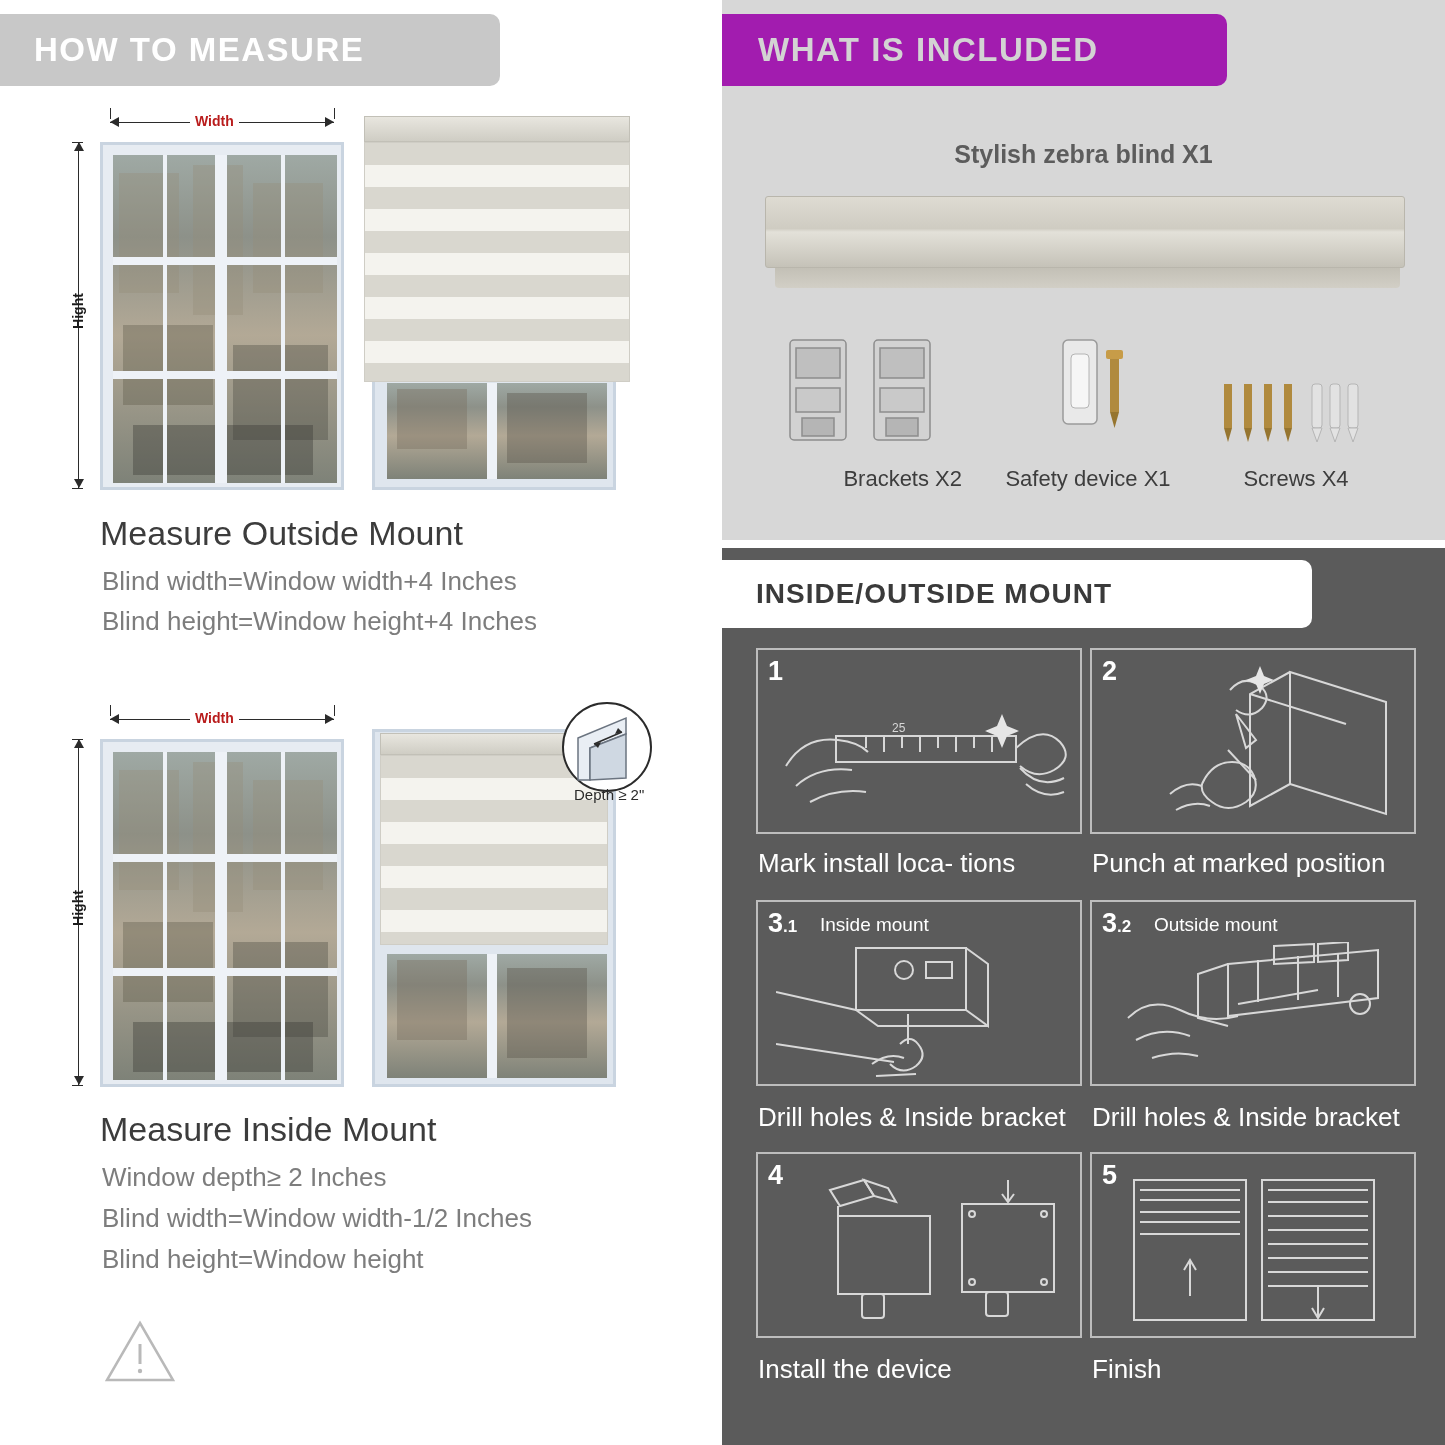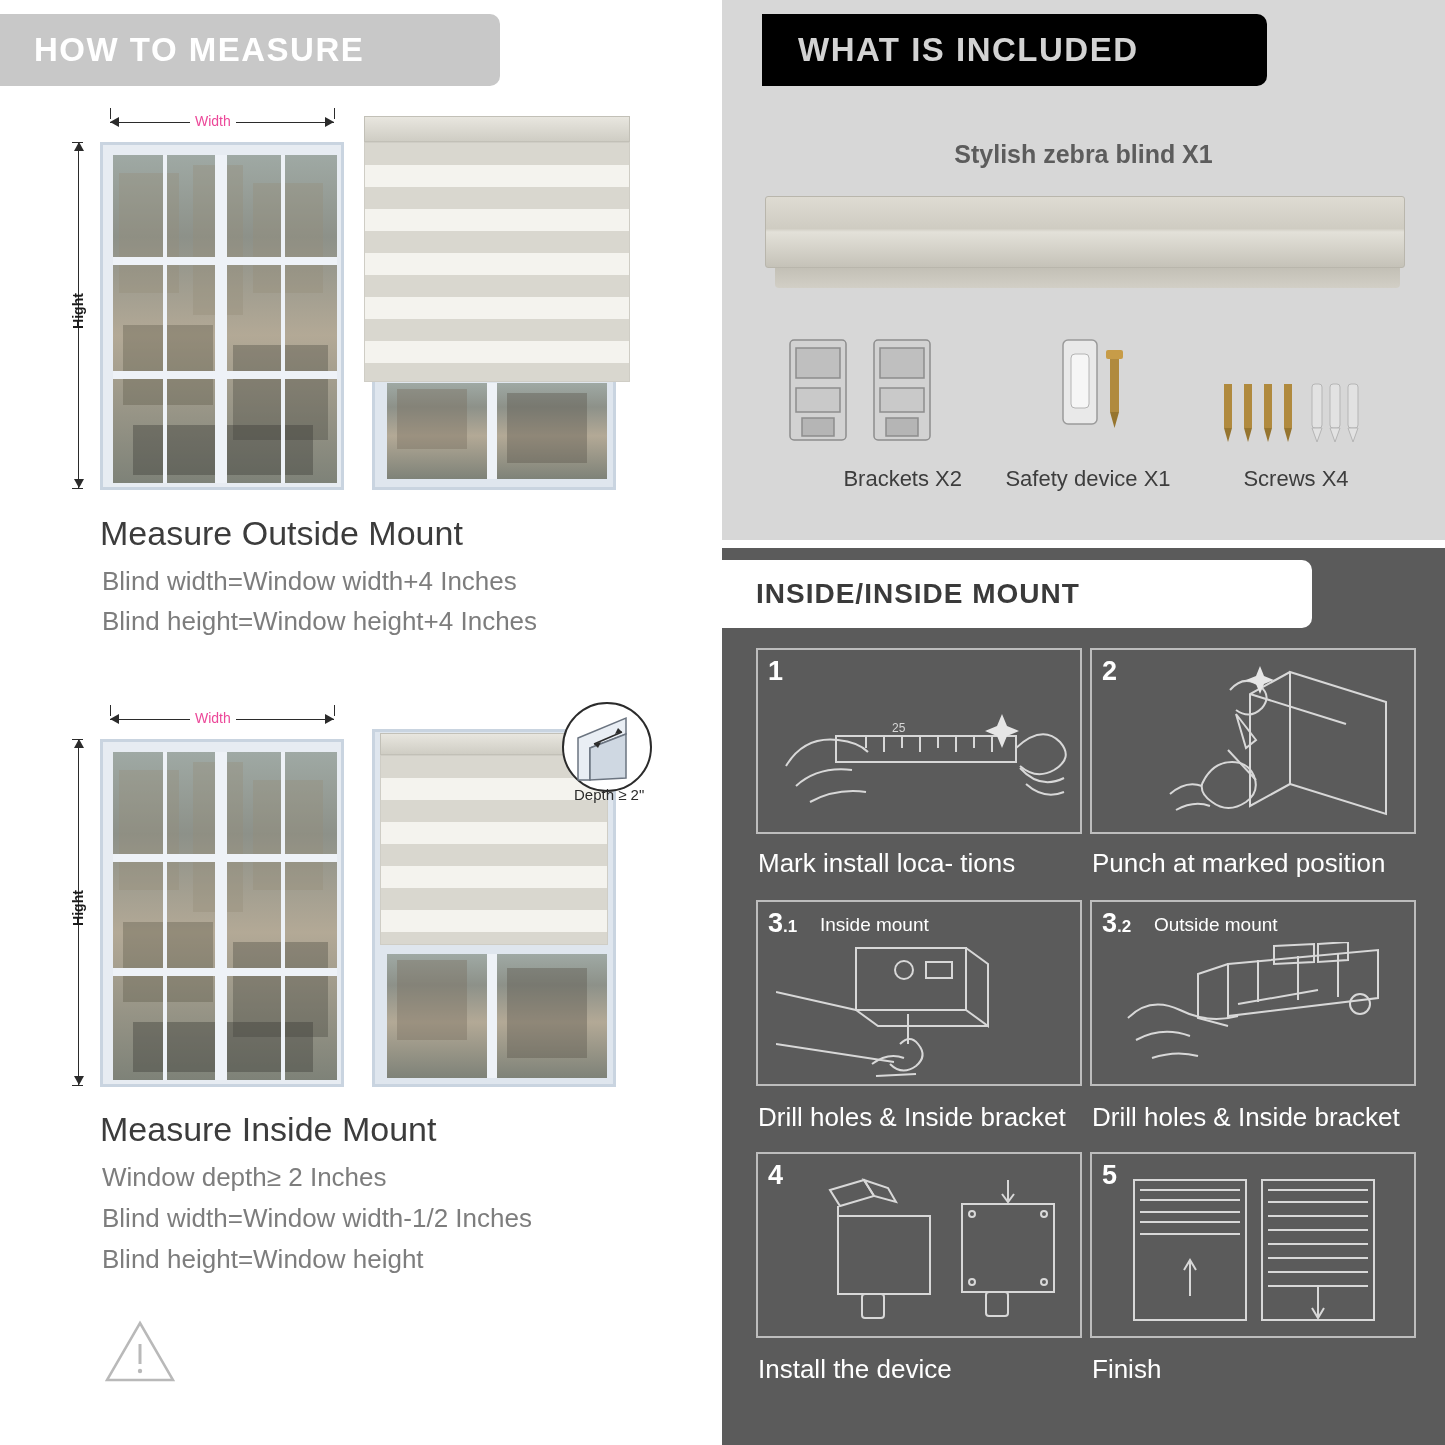--- a/index.html
+++ b/index.html
@@ -69,23 +69,23 @@
     width: 1px; background: #2b2b2b;
   }
   .dim-tick-v {
     position: absolute; width: 1px; height: 11px; background: #2b2b2b;
   }
   .dim-tick-h {
     position: absolute; height: 1px; width: 11px; background: #2b2b2b;
   }
   .dim-label {
     position: absolute;
-    font-size: 14px; color: #ec4899;
+    font-size: 14px; color: #b91c1c;
     background: #ffffff; padding: 0 5px;
-    font-weight: normal;
+    font-weight: bold;
   }
   .dim-label-v {
     position: absolute;
     font-size: 14px; color: #1b1b1b;
     transform: rotate(-90deg);
     transform-origin: center center;
     font-weight: bold;
   }
   .arrow-left, .arrow-right, .arrow-up, .arrow-down {
     position: absolute; width: 0; height: 0;
@@ -131,23 +131,23 @@
 
   
   .right-top {
     position: absolute;
     left: 722px; top: 0;
     width: 723px; height: 548px;
     background: #d7d7d7;
   }
   .banner-right {
     position: absolute;
-    left: 762px; top: 14px;
+    left: 722px; top: 14px;
     width: 505px; height: 72px;
-    background: #000000;
+    background: #a21caf;
     border-radius: 0 10px 10px 0;
     display: flex; align-items: center;
     padding-left: 36px;
     font-size: 33px; font-weight: bold;
     letter-spacing: 1.5px;
     color: #d3d3d3;
   }
   .included-title {
     position: absolute;
     font-size: 25px; font-weight: bold; color: #5c5c5c;
@@ -399,21 +399,21 @@
   </svg>
 
   <div class="part-label" style="left:762px; top:466px; width:200px;text-align:right;">Brackets X2</div>
   <div class="part-label" style="left:988px; top:466px; width:200px;">Safety device X1</div>
   <div class="part-label" style="left:1196px; top:466px; width:200px;">Screws X4</div>
 
   <div class="divider-h"></div>
 
   <div class="right-bottom"></div>
   <div class="banner-mount">
-    <span>INSIDE/INSIDE MOUNT</span>
+    <span>INSIDE/OUTSIDE MOUNT</span>
   </div>
 
   <div class="step-card" style="left:756px; top:648px; width:326px; height:186px;">
     <div class="step-num">1</div>
     <svg style="position:absolute; left:18px; top:24px;" width="292" height="150" viewBox="0 0 292 150">
       <g fill="none" stroke="#d8d8d8" stroke-width="2">
         <path d="M10 92 q18 -30 52 -26 q20 2 30 12"></path>
         <path d="M20 112 q22 -20 56 -16"></path>
         <path d="M34 128 q26 -14 56 -10"></path>
         <path d="M60 62 l180 0 l0 26 l-180 0 z"></path>

